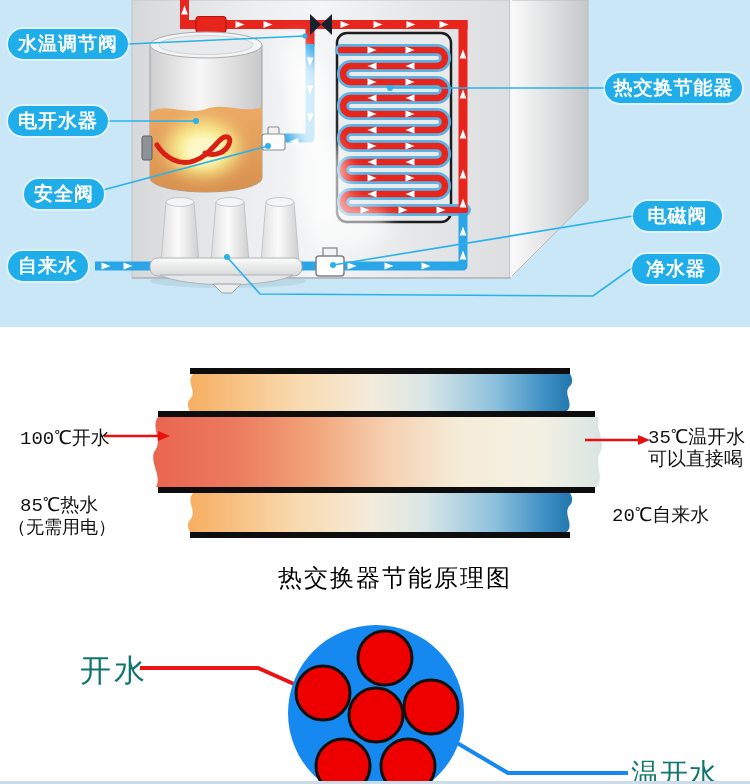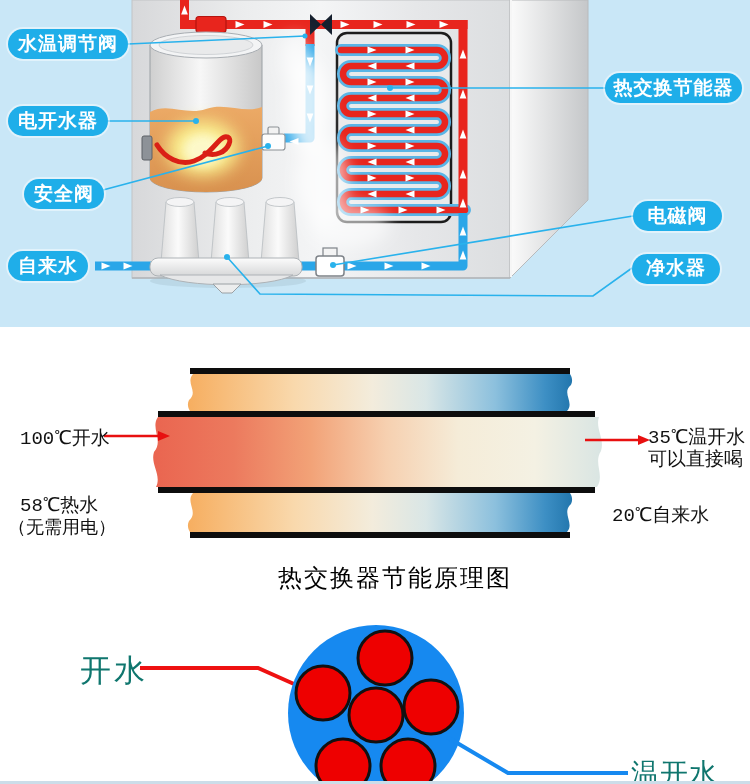--- a/index.html
+++ b/index.html
@@ -216,21 +216,21 @@
         <circle cx="227" cy="257" r="3"></circle>
     </g>
   </svg>
 
   <div class="pill" style="left:8px;top:29px;width:120px;">水温调节阀</div>
   <div class="pill" style="left:8px;top:106px;width:100px;">电开水器</div>
   <div class="pill" style="left:8px;top:179px;width:80px;margin-left:16px;">安全阀</div>
   <div class="pill" style="left:8px;top:251px;width:80px;">自来水</div>
   <div class="pill" style="left:605px;top:73px;width:137px;">热交换节能器</div>
   <div class="pill" style="left:633px;top:201px;width:89px;">电磁阀</div>
-  <div class="pill" style="left:632px;top:254px;width:88px;font-family:Liberation Mono, monospace;">净水器</div>
+  <div class="pill" style="left:632px;top:254px;width:88px;">净水器</div>
 
   <svg id="mid-svg" class="layer" width="750" height="260" viewBox="0 0 750 260">
     <defs>
       <linearGradient id="bandOuter" x1="0" y1="0" x2="1" y2="0">
         <stop offset="0" stop-color="#f6ae60"></stop>
           <stop offset="0.28" stop-color="#f9d9ad"></stop>
         <stop offset="0.48" stop-color="#f3ecdc"></stop>
           <stop offset="0.62" stop-color="#d9e6e6"></stop>
         <stop offset="0.8" stop-color="#8cc0dd"></stop>
           <stop offset="0.93" stop-color="#3d8fc4"></stop>
@@ -263,21 +263,21 @@
       <line x1="104" y1="106" x2="158" y2="106" stroke="#e81010" stroke-width="2.5"></line>
       <polygon points="158,101 170,106 158,111" fill="#e81010"></polygon>
     </g>
     <g>
       <line x1="585" y1="110" x2="638" y2="110" stroke="#e81010" stroke-width="2.5"></line>
       <polygon points="638,105 650,110 638,115" fill="#e81010"></polygon>
     </g>
   </svg>
 
   <div class="mtext" style="left:20px;top:425px;">100℃开水</div>
-  <div class="mtext" style="left:20px;top:492px;">58℃热水</div>
+  <div class="mtext" style="left:20px;top:492px;">85℃热水</div>
   <div class="mtext" style="left:8px;top:515px;font-size:18px;">（无需用电）</div>
   <div class="mtext" style="left:648px;top:424px;">35℃温开水</div>
   <div class="mtext" style="left:648px;top:446px;">可以直接喝</div>
   <div class="mtext" style="left:612px;top:502px;">20℃自来水</div>
   <div class="mtitle" style="left:278px;top:562px;">热交换器节能原理图</div>
 
   <svg id="bot-svg" class="layer" width="750" height="200" viewBox="0 0 750 200">
     <path d="M140,84 L258,84 L303,104" stroke="#ee1111" stroke-width="4" fill="none"></path>
     <circle cx="376" cy="129" r="88" fill="#1689f0"></circle>
     <g fill="#ee0000" stroke="#111111" stroke-width="3">

